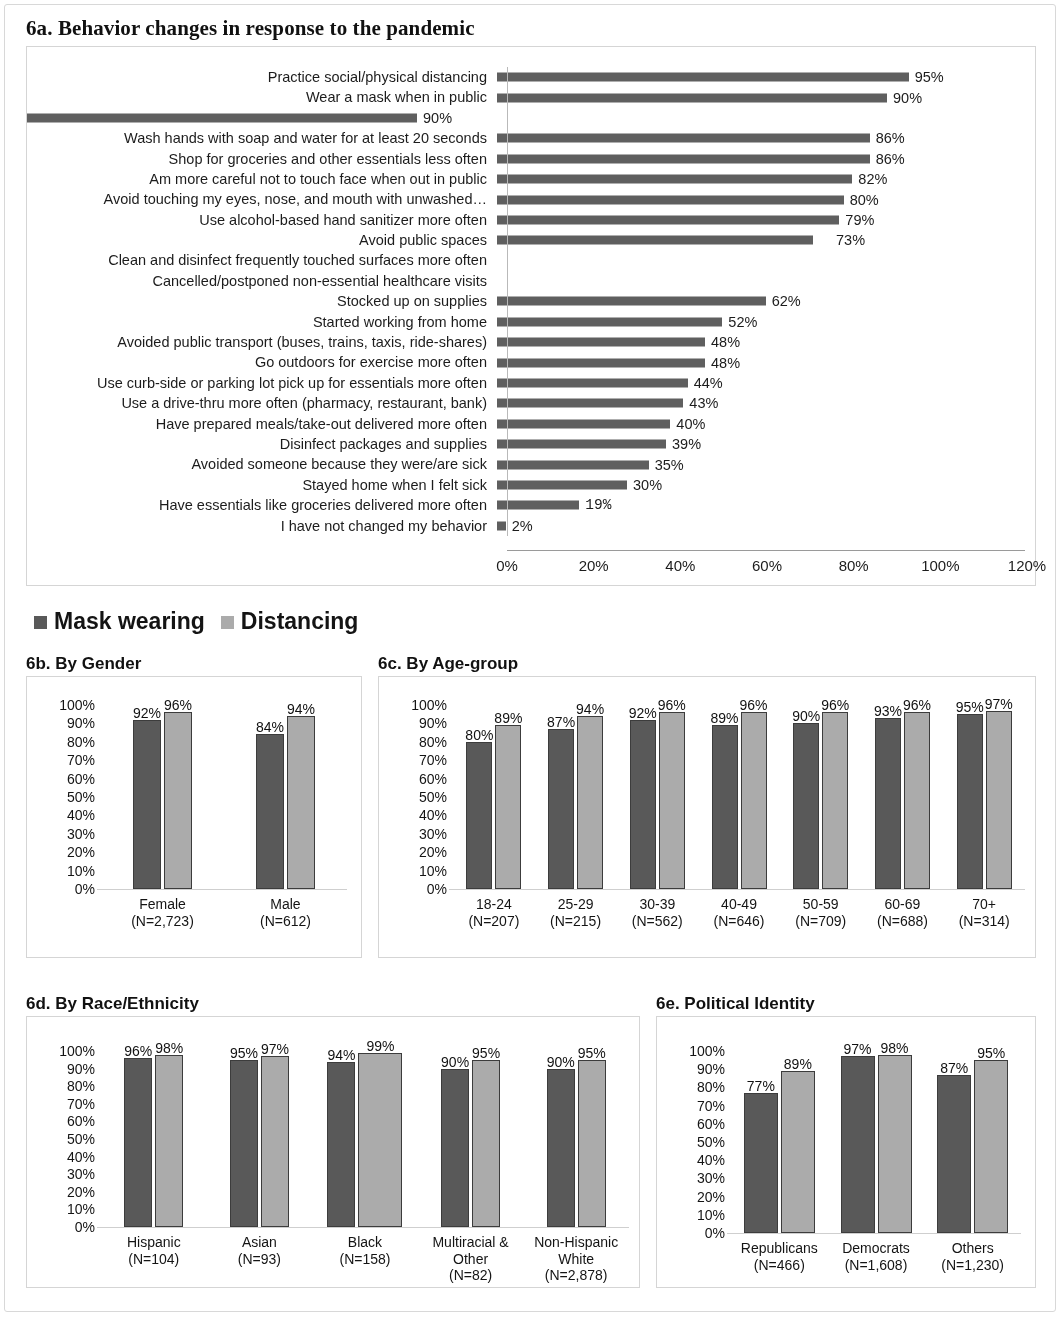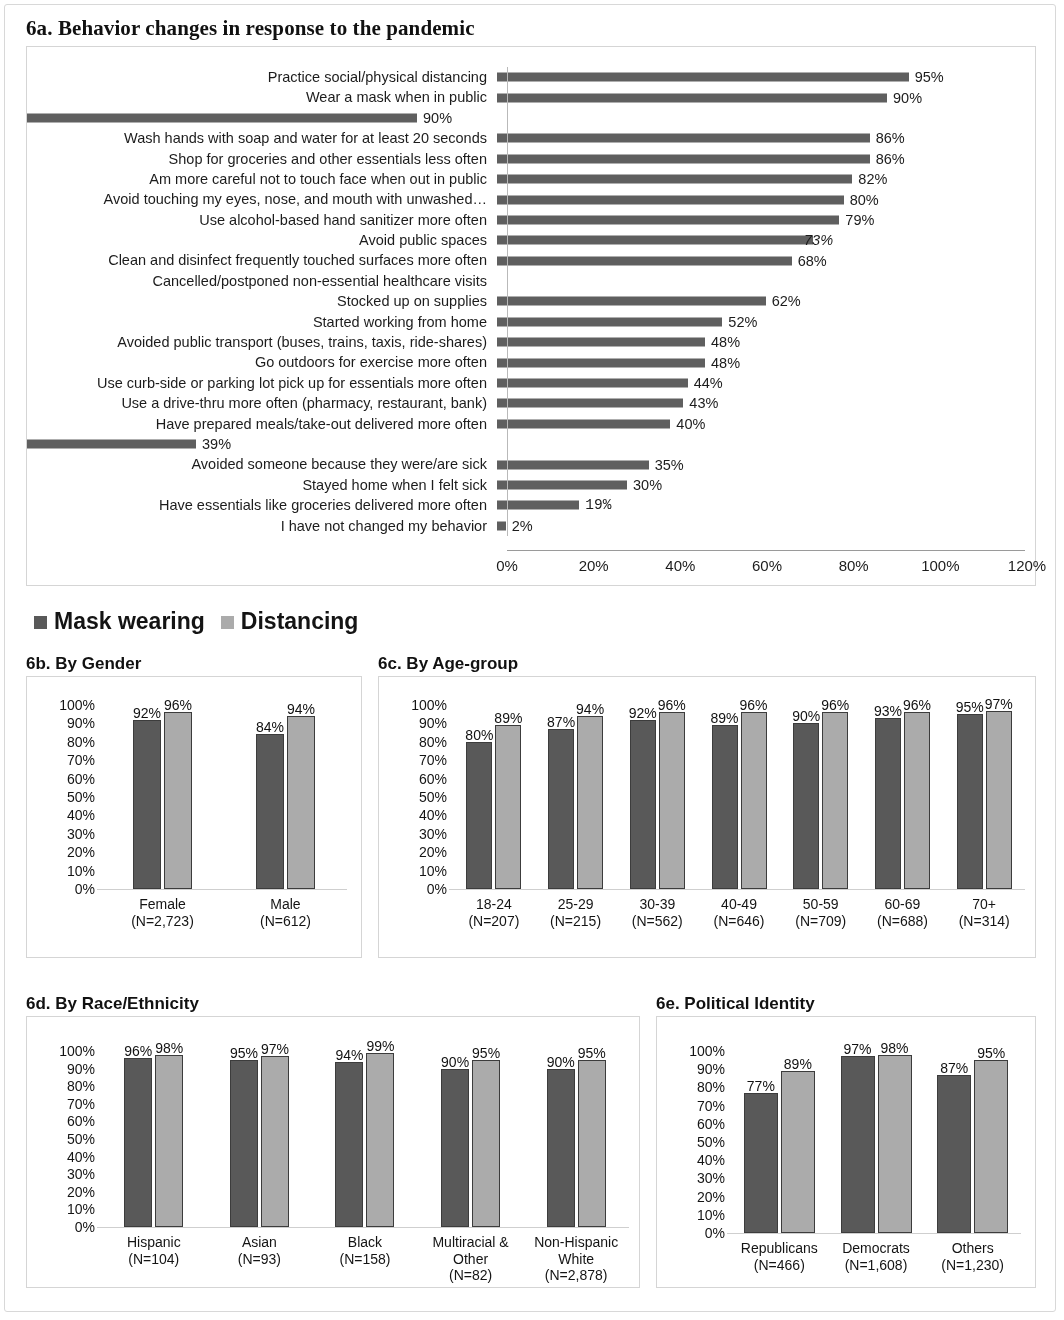--- a/index.html
+++ b/index.html
@@ -305,29 +305,25 @@
         <div class="bar-label">Use alcohol-based hand sanitizer more often</div>
         <div class="bar-track">
           <div class="bar-fill" style="width: 342.333px; background: rgb(95, 95, 95);"></div>
           <div class="bar-value" style="left: 348.333px;">79%</div>
         </div>
       </div>
       <div class="bar-row">
         <div class="bar-label">Avoid public spaces</div>
         <div class="bar-track">
           <div class="bar-fill" style="width: 316.333px; background: rgb(95, 95, 95);"></div>
-          <div class="bar-value" style="left: 307px; font-style: italic;">73%</div>
+          <div class="bar-value" style="left: 339px;">73%</div>
         </div>
       </div>
       <div class="bar-row">
         <div class="bar-label">Clean and disinfect frequently touched surfaces more often</div>
-        <div class="bar-track">
-          <div class="bar-fill" style="width: 294.667px; background: rgb(95, 95, 95);"></div>
-          <div class="bar-value" style="left: 300.667px;">68%</div>
-        </div>
       </div>
       <div class="bar-row">
         <div class="bar-label">Cancelled/postponed non-essential healthcare visits</div>
       </div>
       <div class="bar-row">
         <div class="bar-label">Stocked up on supplies</div>
         <div class="bar-track">
           <div class="bar-fill" style="width: 268.667px; background: rgb(95, 95, 95);"></div>
           <div class="bar-value" style="left: 274.667px;">62%</div>
         </div>
@@ -368,20 +364,21 @@
         </div>
       </div>
       <div class="bar-row">
         <div class="bar-label">Have prepared meals/take-out delivered more often</div>
         <div class="bar-track">
           <div class="bar-fill" style="width: 173.333px; background: rgb(95, 95, 95);"></div>
           <div class="bar-value" style="left: 179.333px;">40%</div>
         </div>
       </div>
       <div class="bar-row">
+        <div class="bar-label">Disinfect packages and supplies</div>
         <div class="bar-track">
           <div class="bar-fill" style="width: 169px; background: rgb(95, 95, 95);"></div>
           <div class="bar-value" style="left: 175px;">39%</div>
         </div>
       </div>
       <div class="bar-row">
         <div class="bar-label">Avoided someone because they were/are sick</div>
         <div class="bar-track">
           <div class="bar-fill" style="width: 151.667px; background: rgb(95, 95, 95);"></div>
           <div class="bar-value" style="left: 157.667px;">35%</div>
@@ -643,21 +640,21 @@
             <div class="bar-v light" style="height: 170.72px; width: 28px; background: rgb(171, 171, 171);">
               <span class="vlabel">97%</span>
             </div>
           </div>
         </div>
         <div class="group">
           <div class="group-bars">
             <div class="bar-v dark" style="height: 165.44px; width: 28px; background: rgb(89, 89, 89);">
               <span class="vlabel">94%</span>
             </div>
-            <div class="bar-v light" style="height: 174.24px; width: 28px; background: rgb(171, 171, 171);">
+            <div class="bar-v light" style="height: 174.24px; width: 44px; background: rgb(171, 171, 171);">
               <span class="vlabel">99%</span>
             </div>
           </div>
         </div>
         <div class="group">
           <div class="group-bars">
             <div class="bar-v dark" style="height: 158.4px; width: 28px; background: rgb(89, 89, 89);">
               <span class="vlabel">90%</span>
             </div>
             <div class="bar-v light" style="height: 167.2px; width: 28px; background: rgb(171, 171, 171);">

